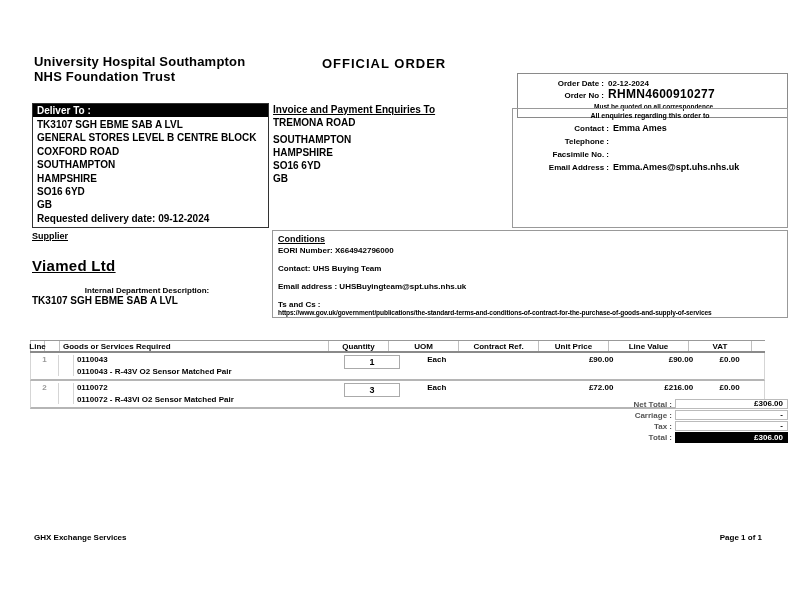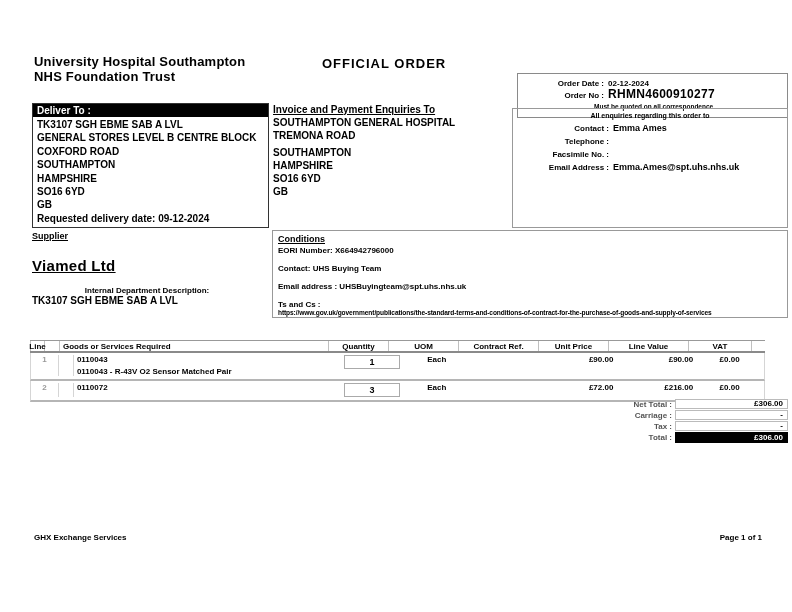--- a/index.html
+++ b/index.html
@@ -109,21 +109,20 @@
       <div>SOUTHAMPTON</div>
       <div>HAMPSHIRE</div>
       <div>SO16 6YD</div>
       <div>GB</div>
       <div>Requested delivery date: 09-12-2024</div>
     </div>
   </div>
 
   <div class="invoice-block">
     <div class="invoice-title">Invoice and Payment Enquiries To</div>
-    <div class="invoice-line">SOUTHAMPTON GENERAL HOSPITAL</div>
     <div class="invoice-line">TREMONA ROAD</div>
     <div class="gap4"></div>
     <div class="invoice-line">SOUTHAMPTON</div>
     <div class="invoice-line">HAMPSHIRE</div>
     <div class="invoice-line">SO16 6YD</div>
     <div class="invoice-line">GB</div>
   </div>
 
   <div class="contact-box">
     <div class="contact-heading">All enquiries regarding this order to</div>
@@ -189,20 +188,21 @@
       <div class="t-cell cell-price">£90.00</div>
       <div class="t-cell cell-value">£90.00</div>
       <div class="t-cell cell-vat">£0.00</div>
     </div>
 
     <div class="t-row t-body-row">
       <div class="t-cell cell-line">2</div>
       <div class="t-cell cell-blank"></div>
       <div class="t-cell cell-goods">
         <div>0110072</div>
+        <div class="goods-desc">0110072 - R-43VI O2 Sensor Matched Pair</div>
       </div>
       <div class="t-cell cell-qty">
         <div class="qty-box">3</div>
       </div>
       <div class="t-cell cell-uom">Each</div>
       <div class="t-cell cell-ref"></div>
       <div class="t-cell cell-price">£72.00</div>
       <div class="t-cell cell-value">£216.00</div>
       <div class="t-cell cell-vat">£0.00</div>
     </div>

